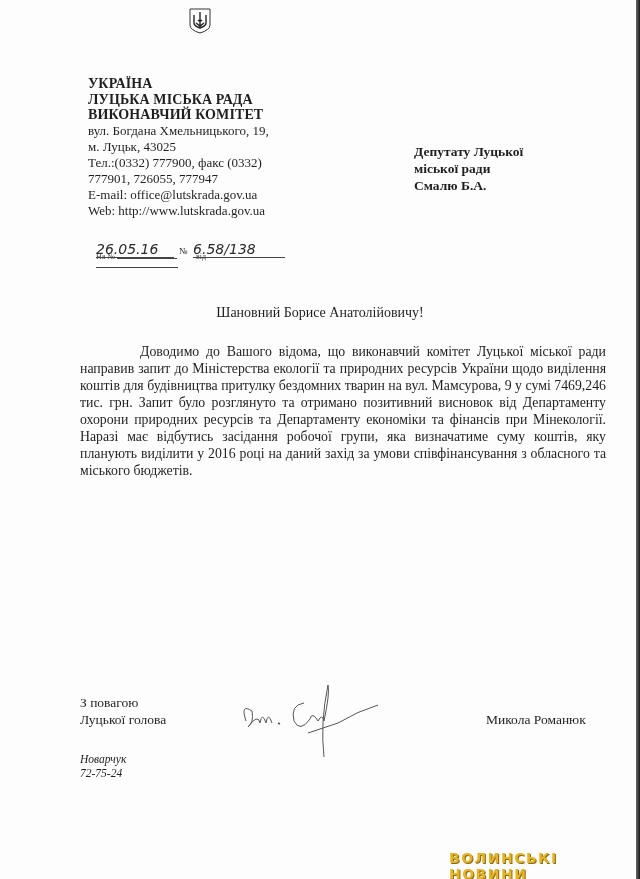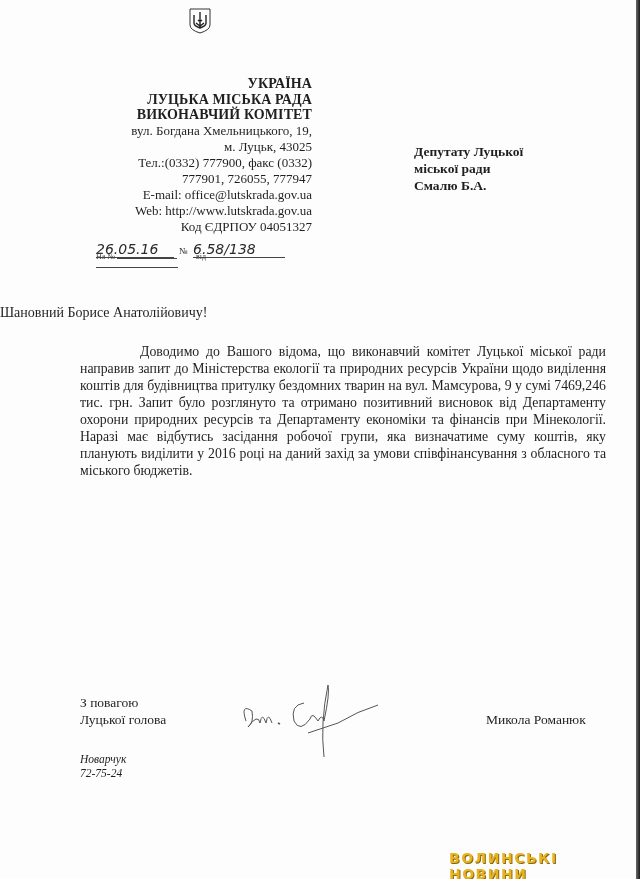--- a/index.html
+++ b/index.html
@@ -7,41 +7,41 @@
     width: 640px; height: 879px; position: relative; overflow: hidden;
     background: #fdfdfd;
     font-family: "Liberation Serif", "DejaVu Serif", serif;
     color: #1f1f1f;
   }
   .right-edge {
     position: absolute; right: 0; top: 0; width: 4px; height: 879px;
     background: linear-gradient(to right, #6a6a6a, #1a1a1a);
   }
   .header {
-    position: absolute; left: 88px; top: 8px; width: 224px; text-align: right; font-family: Liberation Serif, serif;
+    position: absolute; left: 88px; top: 8px; width: 224px; text-align: left; font-family: Liberation Serif, serif;
   }
   .emblem { width: 22px; height: 26px; margin: 0 auto 42px auto; display: block; }
   .org-line { font-weight: bold; font-size: 14px; line-height: 15.5px; letter-spacing: 0.1px; }
   .addr-line { font-size: 13px; line-height: 16px; }
   .reg-row {
     position: absolute; left: 96px; top: 229px; width: 192px; height: 16px;
     font-size: 9px; color: #333;
   }
   .hand {
     font-family: "DejaVu Sans", sans-serif; font-style: italic; font-size: 14px; color: #2a2a2a; margin-top: 12px;
   }
   .underline { border-bottom: 1px solid #444; display: inline-block; }
   .ref-row {
     position: absolute; left: 96px; top: 252px; width: 192px; font-size: 8px; color: #444;
   }
   .addressee {
     position: absolute; left: 414px; top: 143px; font-size: 13.5px; line-height: 17px; font-weight: bold;
   }
   .salutation {
-    position: absolute; left: 0; top: 305px; width: 640px; text-align: left; font-size: 14px;
+    position: absolute; left: 0; top: 305px; width: 640px; text-align: center; font-size: 14px;
     padding-left: 0;
   }
   .body-text {
     position: absolute; left: 80px; top: 343px; width: 526px; font-size: 13.8px; line-height: 17px;
     text-align: justify;
   }
   .body-text p { margin: 0; text-indent: 60px; }
   .closing {
     position: absolute; left: 80px; top: 694px; font-size: 13.5px; line-height: 17px;
   }
@@ -68,21 +68,20 @@
   </svg>
   <div class="org-line">УКРАЇНА</div>
   <div class="org-line">ЛУЦЬКА МІСЬКА РАДА</div>
   <div class="org-line">ВИКОНАВЧИЙ КОМІТЕТ</div>
   <div class="addr-line">вул. Богдана Хмельницького, 19,</div>
   <div class="addr-line">м. Луцьк, 43025</div>
   <div class="addr-line">Тел.:(0332) 777900, факс (0332)</div>
   <div class="addr-line">777901, 726055, 777947</div>
   <div class="addr-line">E-mail: office@lutskrada.gov.ua</div>
   <div class="addr-line">Web: http://www.lutskrada.gov.ua</div>
-  <div class="addr-line">Код ЄДРПОУ 04051327</div>
 </div>
 
 <div class="reg-row">
   <span class="underline hand" style="width:78px;">26.05.16</span>
   <span style="margin:0 3px;">№</span>
   <span class="underline hand" style="width:92px;">6.58/138</span>
 </div>
 
 <div class="ref-row">
   <span>На №</span>

